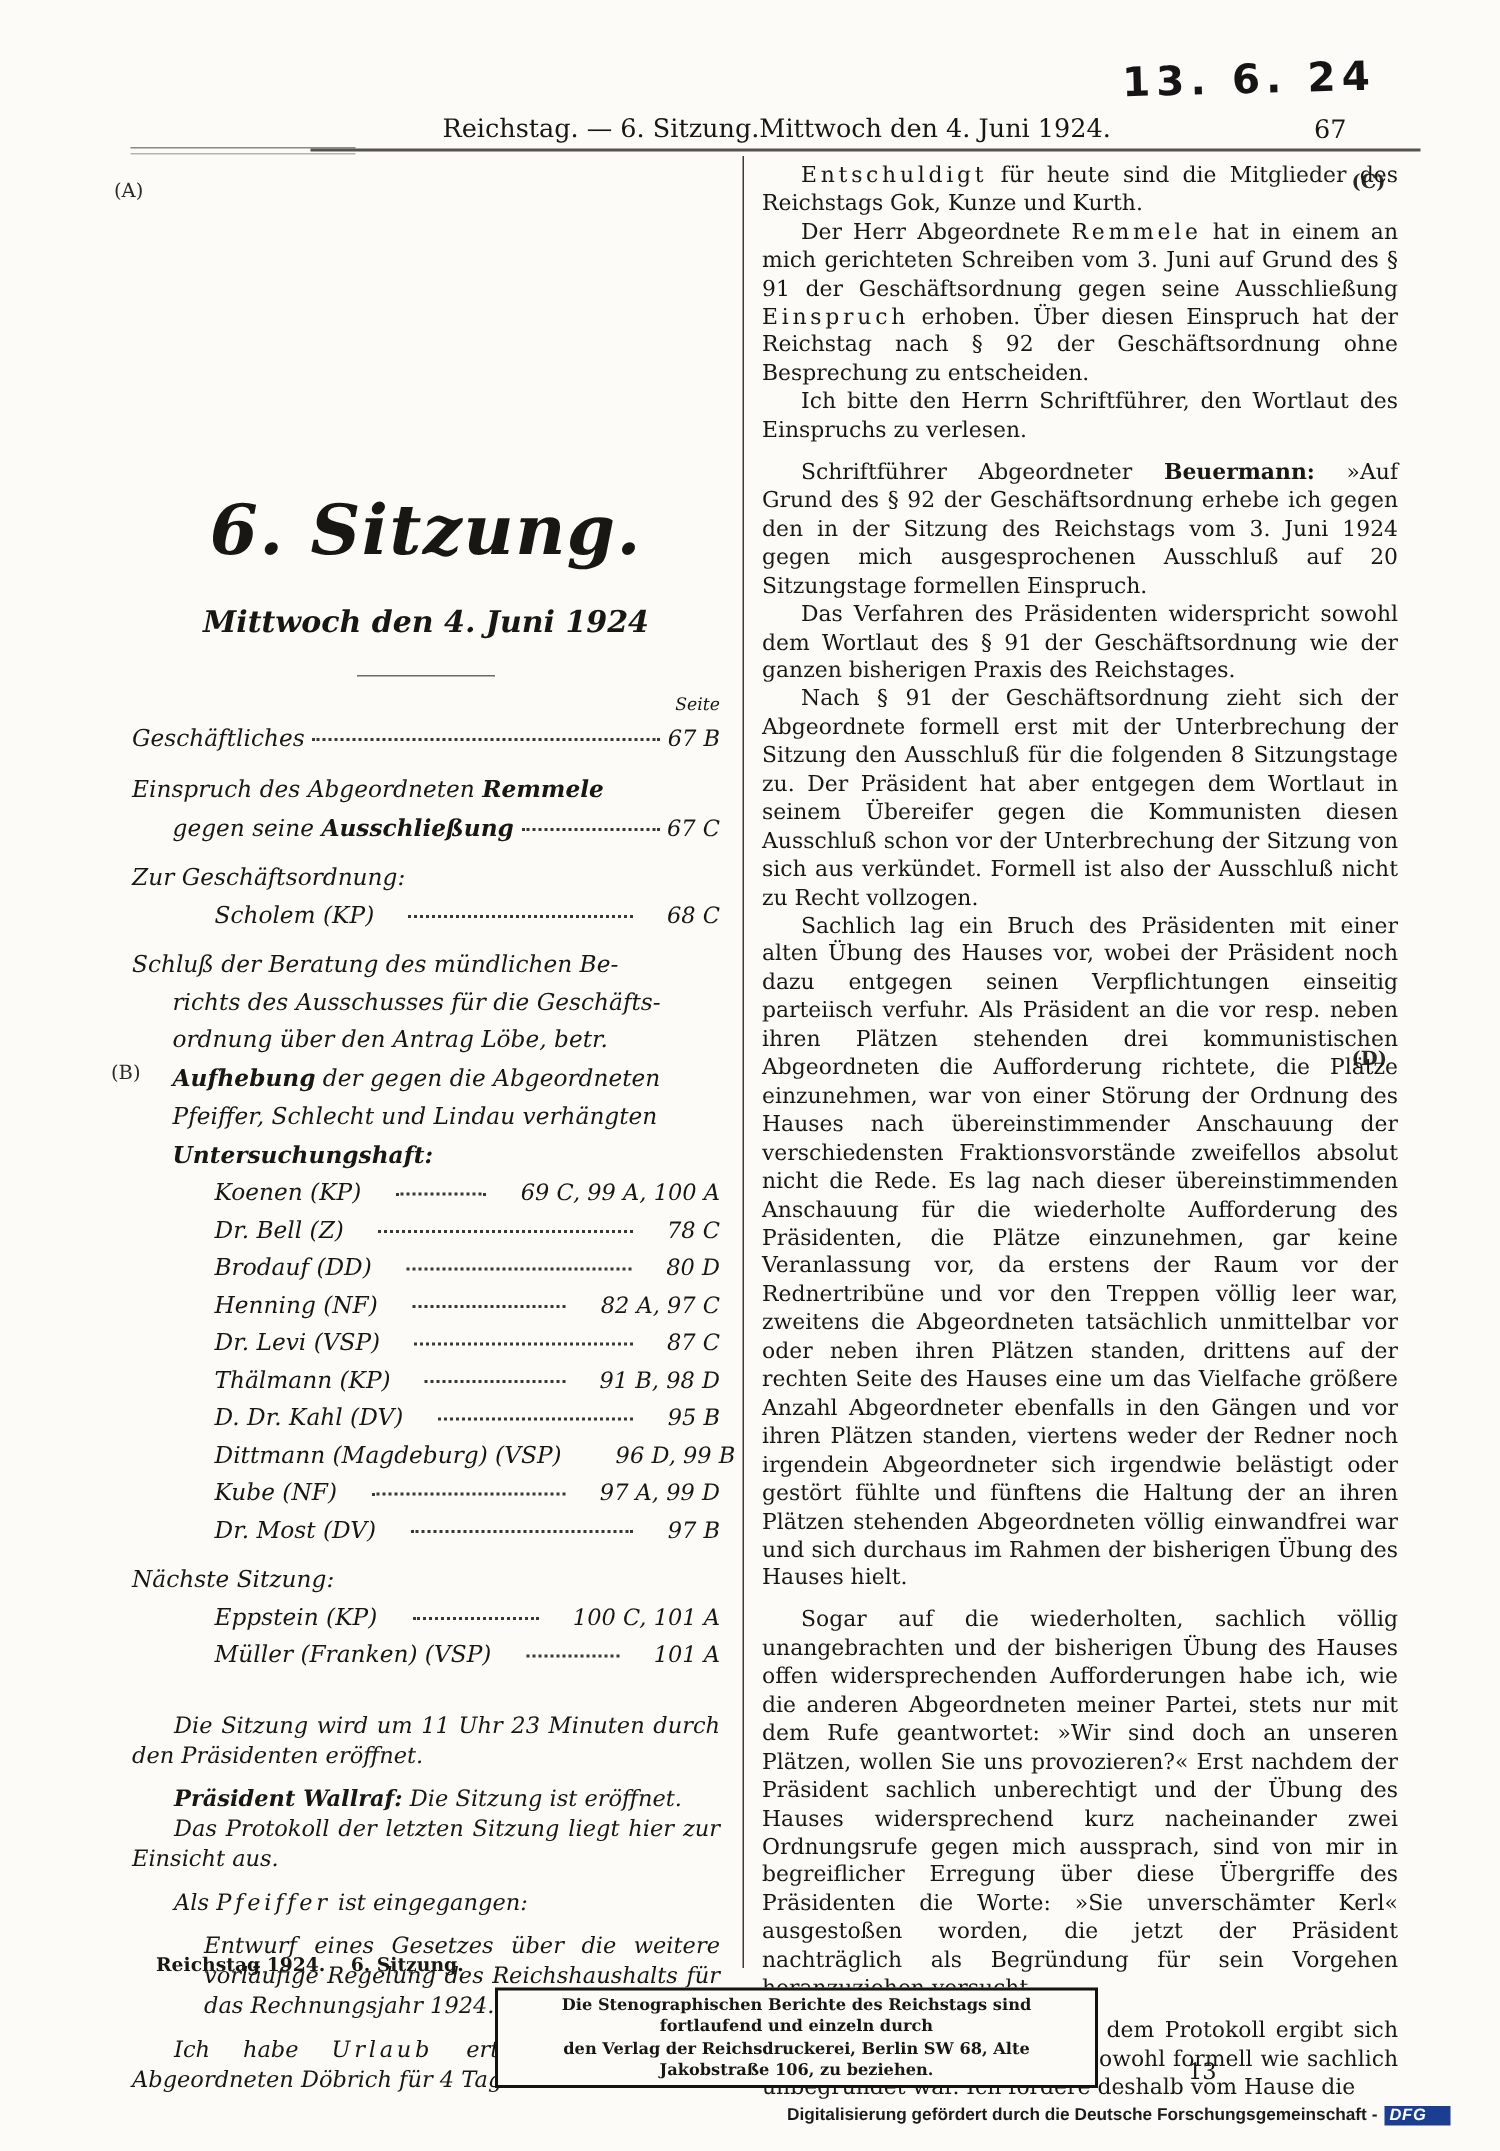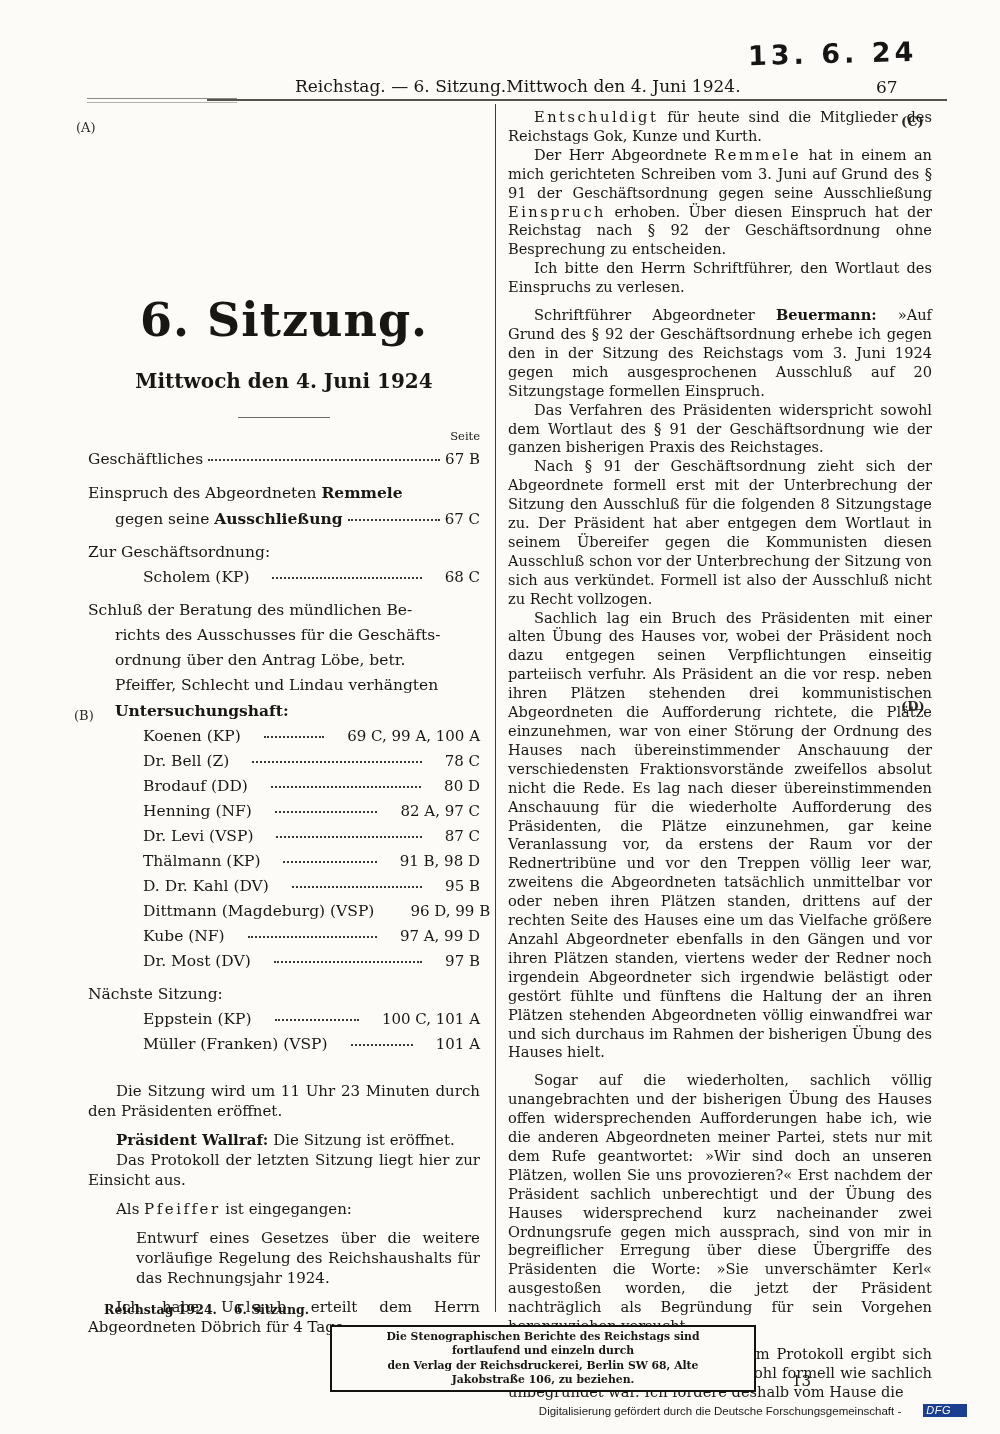--- a/index.html
+++ b/index.html
@@ -25,21 +25,21 @@
     border-top:1px solid #8a8a84;border-bottom:1px solid #b5b5ae;}
   .rule-main{position:absolute;left:207px;top:99px;width:740px;border-top:2px solid #55534c;}
   .divider{position:absolute;left:495px;top:104px;width:1px;height:1208px;background:#3c3a33;}
   
   .marker{position:absolute;font-size:13px;color:#2a2923;font-family:"DejaVu Serif",serif;}
   .marker-a{left:76px;top:120px;}
   .marker-b{left:74px;top:708px;}
   .marker-c{left:901px;top:114px;font-weight:bold;}
   .marker-d{left:901px;top:699px;font-weight:bold;}
   
-  .left-col{position:absolute;left:88px;top:95px;width:392px;}
+  .left-col{position:absolute;left:88px;top:128px;width:392px;font-style:italic;}
   .session-title{margin:198px 0 0 0;text-align:center;font-size:46px;font-weight:bold;letter-spacing:1px;}
   .session-date{margin:22px 0 0 0;text-align:center;font-size:20px;font-weight:bold;}
   .small-rule{width:92px;margin:24px auto 0 auto;border-top:1px solid #6d6b63;}
   .seite{margin-top:11px;text-align:right;font-size:11.5px;}
   .toc{margin-top:2px;font-size:15.5px;}
   .toc-row{display:flex;align-items:baseline;margin-top:7px;}
   .toc-row.gap{margin-top:15px;}
   .ind0{padding-left:0;}
   .ind1{padding-left:27px;}
   .ind2{padding-left:55px;gap:18px;}
@@ -56,27 +56,27 @@
   
   .right-col{
     position:absolute;left:508px;top:108px;width:424px;
     font-size:14.6px;line-height:18.9px;text-align:justify;
   }
   .right-col .para{text-indent:26px;}
   .sheet-number{position:absolute;left:792px;top:1372px;font-size:15px;}
   
   .footer-box{
     position:absolute;left:330px;top:1325px;width:382px;
-    border:2px solid #14130f;padding:3px 20px;background:#fcfbf8;
+    border:2px solid #14130f;padding:3px 8px;background:#fcfbf8;
     font-size:10.8px;font-weight:bold;line-height:1.32;text-align:center;
   }
   
   .dfg-bar{
-    position:absolute;right:33px;top:1404px;display:flex;align-items:flex-end;gap:22px;
-    font-family:"Liberation Sans",sans-serif;font-size:11.5px;font-weight:normal;color:#1b1b1b;
+    position:absolute;right:33px;top:1404px;display:flex;align-items:flex-start;gap:5px;
+    font-family:"Liberation Sans",sans-serif;font-size:11.5px;font-weight:bold;color:#1b1b1b;
   }
   .dfg-logo{
     background:#1b3e91;color:#ffffff;padding:0px 16px 1px 3px;
     font-size:11px;font-style:italic;letter-spacing:0.5px;
   }
 </style>
 </head>
 <body>
 
 <div class="page">
@@ -126,20 +126,23 @@
           <span class="toc-page">68 C</span>
         </div>
         <div class="toc-row ind0 gap">
           <span class="toc-label"><span>Schluß der Beratung des mündlichen Be-</span></span>
         </div>
         <div class="toc-row ind1">
           <span class="toc-label"><span>richts des Ausschusses für die Geschäfts-</span></span>
         </div>
         <div class="toc-row ind1">
           <span class="toc-label"><span>ordnung über den Antrag Löbe, betr.</span></span>
+        </div>
+        <div class="toc-row ind1">
+          <span class="toc-label"><span class="b">Aufhebung</span><span> der gegen die Abgeordneten</span></span>
         </div>
         <div class="toc-row ind1">
           <span class="toc-label"><span>Pfeiffer, Schlecht und Lindau verhängten</span></span>
         </div>
         <div class="toc-row ind1">
           <span class="toc-label"><span class="b">Untersuchungshaft:</span></span>
         </div>
         <div class="toc-row ind2">
           <span class="toc-label"><span>Koenen (KP)</span></span>
           <span class="dots"></span>

